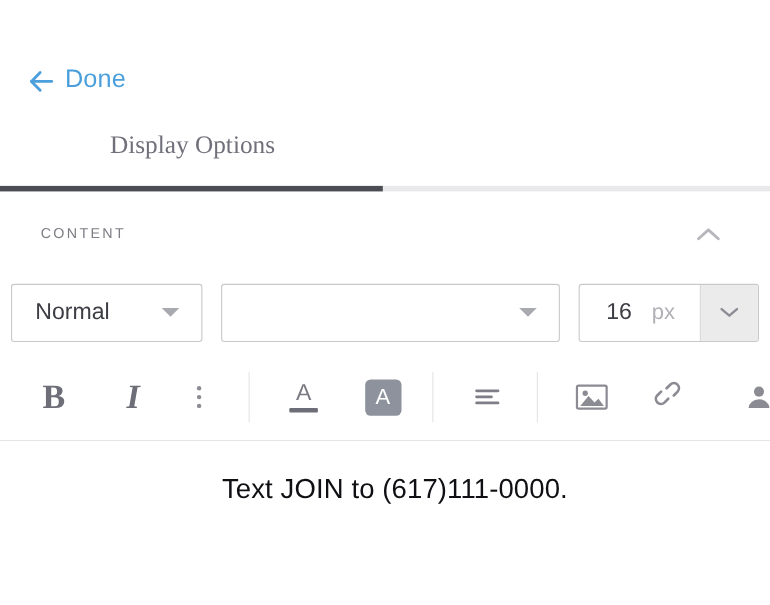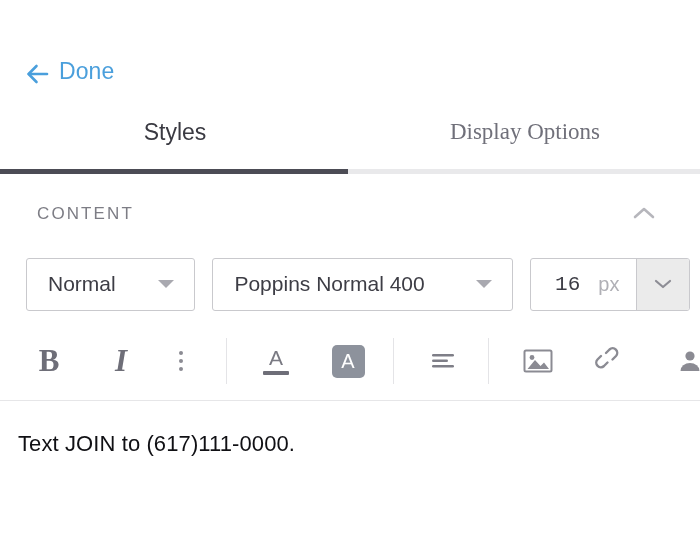--- a/index.html
+++ b/index.html
@@ -107,21 +107,21 @@
   
   .section-head {
     position: relative;
     height: 66px;
     flex: 0 0 66px;
   }
   .section-title {
     position: absolute;
     left: 37px;
     top: 24px;
-    font-size: 17px;
+    font-size: 13px;
     letter-spacing: 2.1px;
     color: #7d7d85;
   }
   .section-collapse {
     position: absolute;
     right: 43px;
     top: 24px;
     width: 26px;
     height: 18px;
     cursor: pointer;
@@ -143,21 +143,21 @@
     height: 53px;
     border: 1px solid #c9c9cd;
     border-radius: 3px;
     background: #ffffff;
     display: flex;
     align-items: center;
     cursor: pointer;
   }
   .select-style {
     width: 178px;
-    margin-left: 16px;
+    margin-left: 0px;
     text-align: right;
   }
   .select-font {
     width: 316px;
     margin-left: 17px;
   }
   .select-label {
     font-size: 21px;
     color: #3d3d45;
     padding-left: 21px;
@@ -184,21 +184,20 @@
     border: 1px solid #c9c9cd;
     border-radius: 3px;
     background: #ffffff;
     display: flex;
     align-items: center;
   }
   .size-value {
     font-size: 21px;
     color: #3d3d45;
     padding-left: 24px;
-    font-family: Liberation Mono, monospace;
   }
   .size-unit {
     font-size: 20px;
     color: #b0b0b6;
     padding-left: 18px;
   }
   .size-stepper {
     position: absolute;
     right: 0;
     top: 0;
@@ -315,44 +314,42 @@
   }
 
   
   .body-area {
     flex: 1 1 auto;
     background: #ffffff;
     padding: 30px 0 0 18px;
     box-sizing: border-box;
   }
   .body-text {
-    font-size: 22px;
+    font-size: 25px;
     color: #101014;
     letter-spacing: 0.1px;
+    text-align: center;
   }
 </style>
 </head>
 <body>
 
 <div class="app">
 
   <div class="header">
     <div class="back-group">
       <svg class="back-arrow" viewBox="0 0 24 22">
         <path d="M10.5 3 L2.6 11 L10.5 19" fill="none" stroke="#4a9fdc" stroke-width="2.6" stroke-linecap="round" stroke-linejoin="round"></path>
         <line x1="2.8" y1="11" x2="21" y2="11" stroke="#4a9fdc" stroke-width="2.6" stroke-linecap="round"></line>
       </svg>
       <div class="back-label">Done</div>
     </div>
   </div>
 
   <div class="tabs">
-    <div class="tab active">
-      <span>Styles</span>
-    </div>
     <div class="tab inactive">
       <span>Display Options</span>
     </div>
     <div class="tab-underline-track"></div>
     <div class="tab-underline-active"></div>
   </div>
 
   <div class="section-head">
     <div class="section-title">CONTENT</div>
     <svg class="section-collapse" viewBox="0 0 26 18">
@@ -361,21 +358,20 @@
   </div>
 
   <div class="control-row">
 
     <div class="select-box select-style">
       <div class="select-label">Normal</div>
       <div class="caret-tri"></div>
     </div>
 
     <div class="select-box select-font">
-      <div class="select-label">Poppins Normal 400</div>
       <div class="caret-tri"></div>
     </div>
 
     <div class="size-box">
       <div class="size-value">16</div>
       <div class="size-unit">px</div>
       <div class="size-stepper">
         <svg width="22" height="14" viewBox="0 0 22 14">
           <path d="M4 4 L11 10 L18 4" fill="none" stroke="#8d8d95" stroke-width="2.2" stroke-linecap="round" stroke-linejoin="round"></path>
         </svg>

